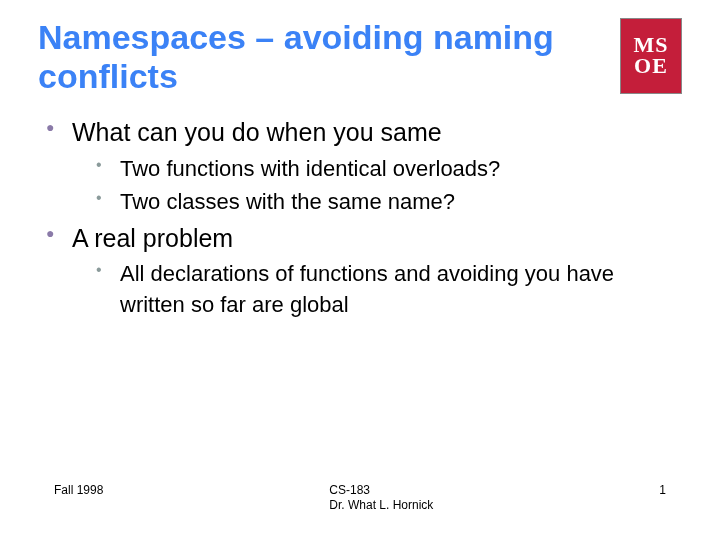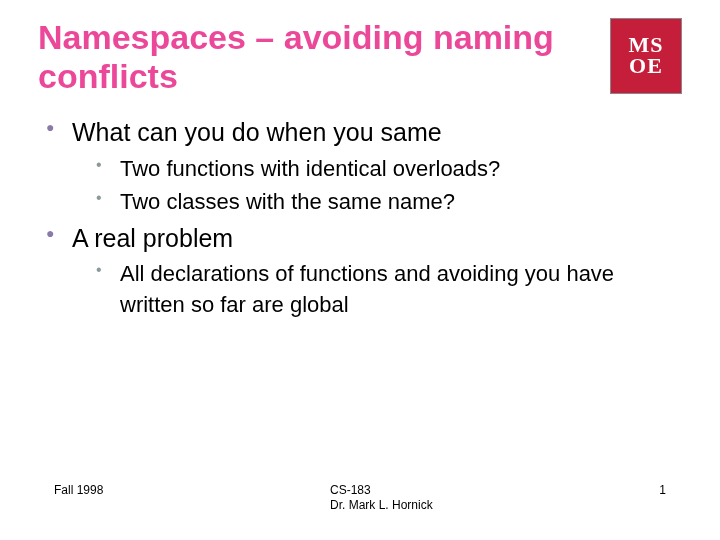--- a/index.html
+++ b/index.html
@@ -16,28 +16,28 @@
       height: 100%;
       padding: 18px 38px 0 38px;
       position: relative;
     }
     .title-row {
       display: flex;
       justify-content: space-between;
       align-items: flex-start;
     }
     .title {
-      color: #ec4899;
+      color: #3b82f6;
       font-size: 34px;
       font-weight: bold;
       line-height: 1.15;
       max-width: 560px;
     }
     .logo {
-      width: 72px;
+      width: 62px;
       height: 76px;
       background: #c41e3a;
       border: 1px solid #888;
       display: flex;
       flex-direction: column;
       justify-content: center;
       align-items: center;
       color: #fff;
       font-family: Georgia, 'Times New Roman', serif;
       font-weight: bold;
@@ -131,17 +131,17 @@
           <li>All declarations of functions and avoiding you have written so far are global</li>
         </ul>
       </li>
     </ul>
   </div>
 
   <div class="footer">
     <div>Fall 1998</div>
     <div class="footer-center">
       <div>CS-183</div>
-      <div>Dr. Mark L. Hornick</div>
+      <div>Dr. What L. Hornick</div>
     </div>
     <div>1</div>
   </div>
 </div>
 
 </body></html>

